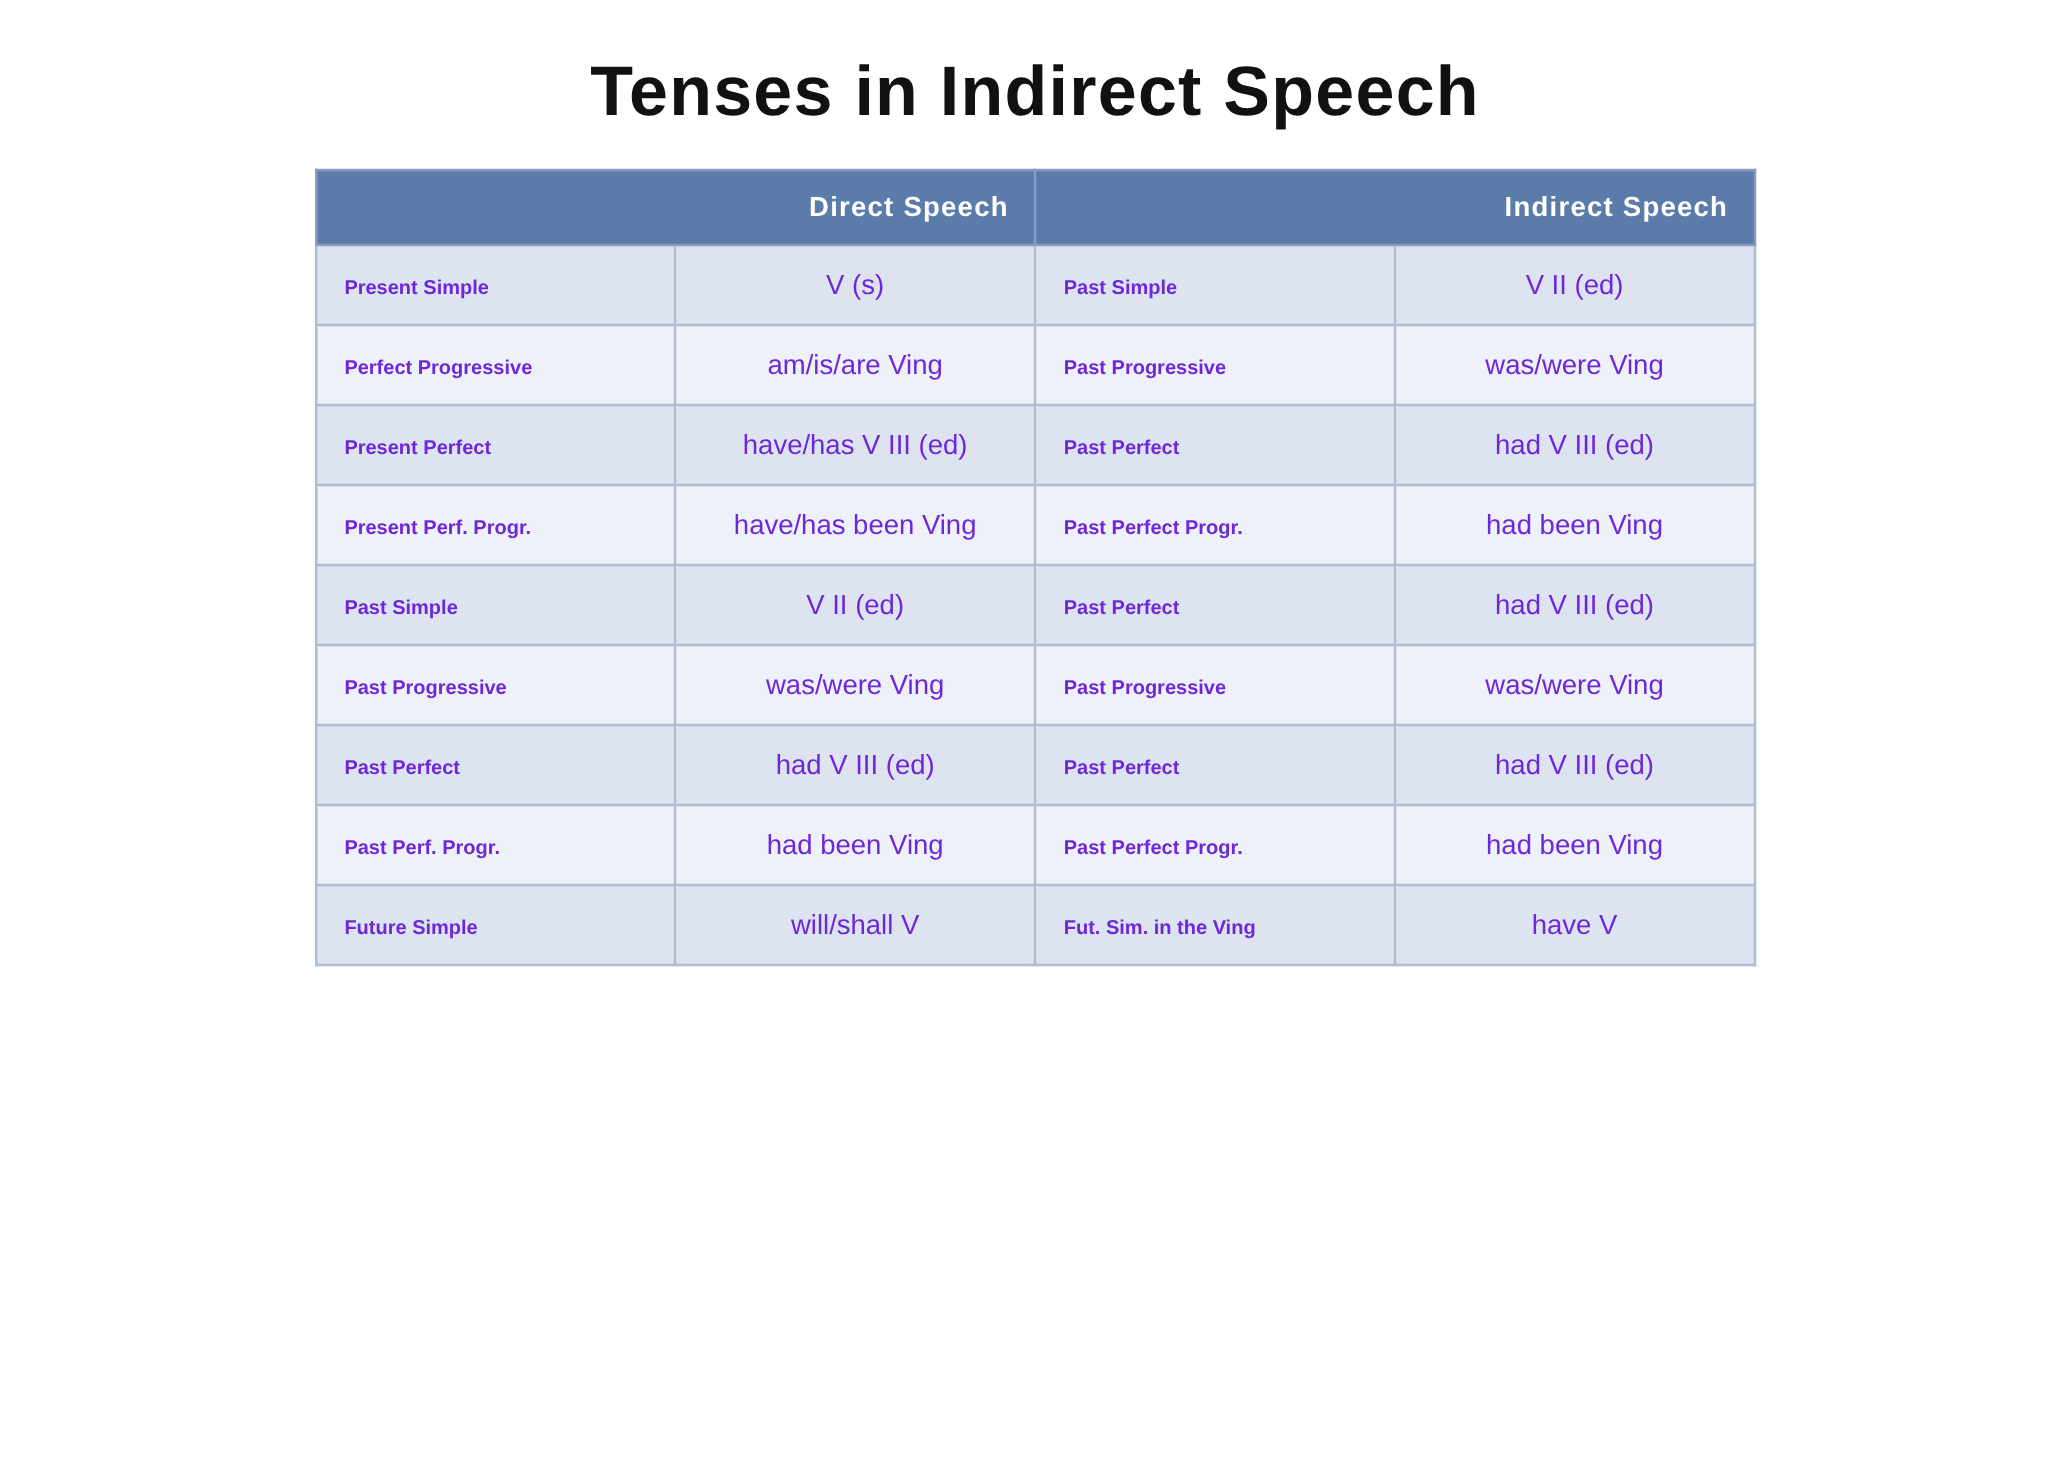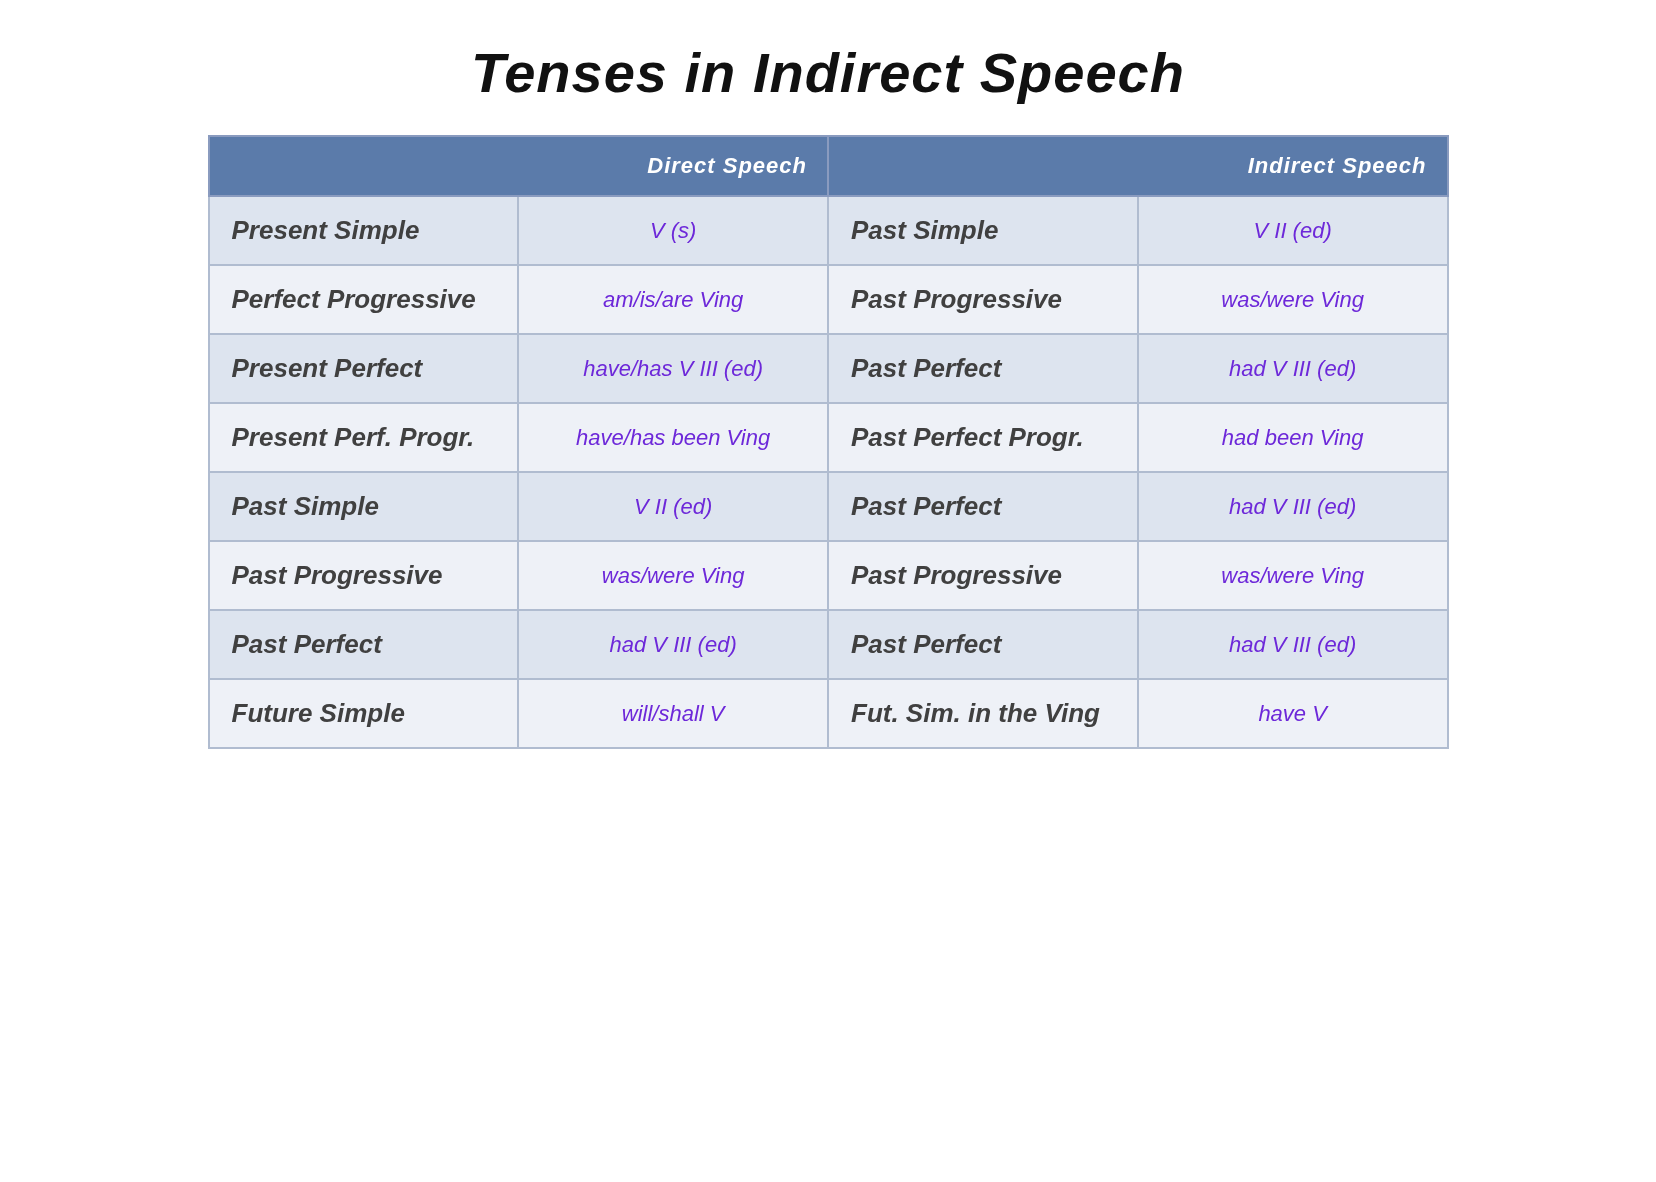--- a/index.html
+++ b/index.html
@@ -8,23 +8,22 @@
       background: #ffffff;
       font-family: Arial, sans-serif;
       display: flex;
       justify-content: center;
       align-items: flex-start;
       padding: 20px;
       min-height: 100vh;
     }
 
     .page-container {
-      width: 1241px;
+      width: 1153px;
       max-width: 100%;
-      font-style: italic;
     }
 
     .page-title {
       text-align: center;
       font-size: 56px;
       font-weight: 900;
       color: #111111;
       padding: 20px 0 30px 0;
       letter-spacing: 1px;
     }
@@ -67,23 +66,23 @@
     }
 
     .tense-table tbody td {
       padding: 18px 22px;
       font-size: 22px;
       border: 2px solid #b0bcd0;
       vertical-align: middle;
     }
 
     .tense-name {
-      color: #404040;
+      color: #6d28d9;
       font-weight: 700;
-      font-size: 26px;
+      font-size: 16px;
     }
 
     .tense-form {
       color: #6d28d9;
       font-weight: 400;
       text-align: center;
     }
 
     .col-name { width: 25%; }
     .col-form { width: 25%; text-align: center; }
@@ -138,20 +137,26 @@
           <td class="col-name"><span class="tense-name">Past Progressive</span></td>
           <td class="col-form tense-form">was/were  Ving</td>
         </tr>
         <tr>
           <td class="col-name"><span class="tense-name">Past Perfect</span></td>
           <td class="col-form tense-form">had  V III (ed)</td>
           <td class="col-name"><span class="tense-name">Past Perfect</span></td>
           <td class="col-form tense-form">had  V III (ed)</td>
         </tr>
         <tr>
+          <td class="col-name"><span class="tense-name">Past Perf. Progr.</span></td>
+          <td class="col-form tense-form">had  been  Ving</td>
+          <td class="col-name"><span class="tense-name">Past Perfect Progr.</span></td>
+          <td class="col-form tense-form">had  been  Ving</td>
+        </tr>
+        <tr>
           <td class="col-name"><span class="tense-name">Future Simple</span></td>
           <td class="col-form tense-form">will/shall  V</td>
           <td class="col-name"><span class="tense-name">Fut. Sim. in the Ving</span></td>
           <td class="col-form tense-form">have  V</td>
         </tr>
       </tbody>
   </table>
 </div>
 
 </body></html>

